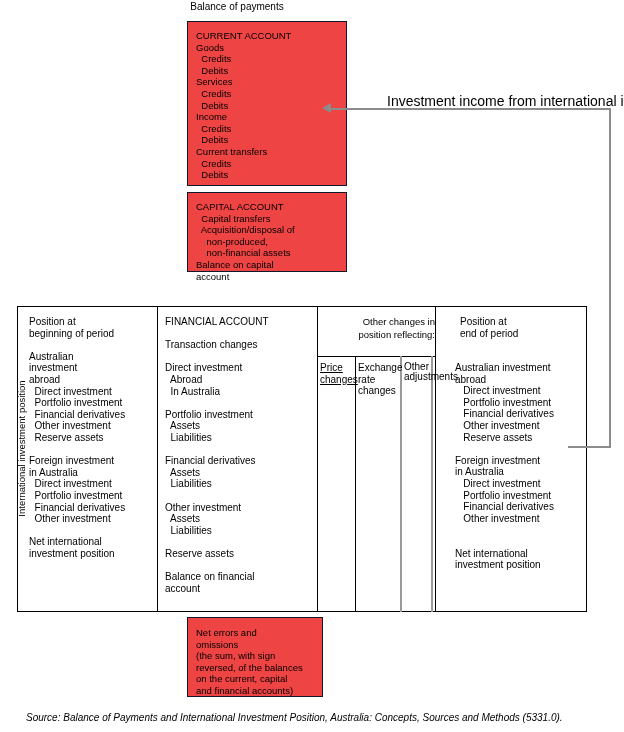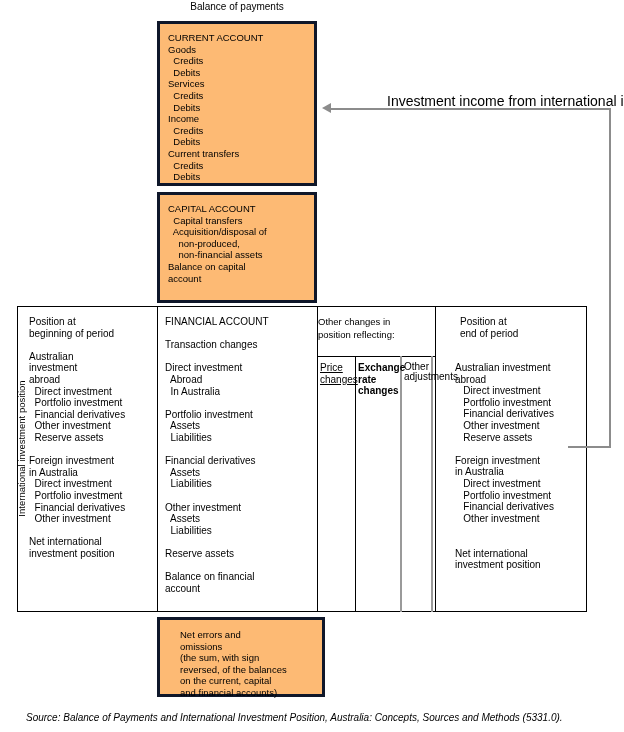--- a/index.html
+++ b/index.html
@@ -23,33 +23,34 @@
     top: 1px;
     width: 160px;
     text-align: center;
     font-size: 10px;
     line-height: 12px;
   }
 
   
   .box {
     box-sizing: border-box;
-    border: 3px solid #0f172a;
-    background: #fdba74;
+    border: 1px solid #0f172a;
+    background: #ef4444;
+    margin-left: 30px;
   }
   .box-text {
     font-size: 9.5px;
     line-height: 11.6px;
     white-space: pre;
   }
 
   
   #current-account-box { left: 157px; top: 21px; width: 160px; height: 165px; }
-  #capital-account-box { left: 157px; top: 192px; width: 160px; height: 111px; }
-  #net-errors-box      { left: 157px; top: 617px; width: 168px; height: 80px; padding-left: 12px; }
+  #capital-account-box { left: 157px; top: 192px; width: 160px; height: 80px; }
+  #net-errors-box      { left: 157px; top: 617px; width: 136px; height: 80px; }
 
   .box .pad { padding: 8px 0 0 8px; }
   #net-errors-box .pad { padding: 9px 0 0 8px; }
 
   
   #iip-table {
     left: 17px;
     top: 306px;
     width: 570px;
     height: 306px;
@@ -67,24 +68,24 @@
   #hline-other   { left: 317px; top: 356px; width: 119px; height: 1px; background:#000; }
 
   
   .cell {
     font-size: 10px;
     line-height: 11.6px;
     white-space: pre;
   }
   #pos-begin-text   { left: 29px;  top: 316px; }
   #financial-text   { left: 165px; top: 316px; }
-  #other-changes-hd { left: 318px; top: 316px; width: 117px; text-align: left; font-size: 9.5px; line-height: 12.5px; }
+  #other-changes-hd { left: 318px; top: 316px; width: 117px; text-align: right; font-size: 9.5px; line-height: 12.5px; }
   #pos-end-text     { left: 460px; top: 316px; }
   #price-col        { left: 320px; top: 362px; text-decoration: underline; }
-  #exchange-col     { left: 358px; top: 362px; font-weight: bold; }
+  #exchange-col     { left: 358px; top: 362px; }
   #other-adj-col    { left: 404px; top: 362px; font-size: 10px; line-height: 9.6px; }
   #pos-end-body     { left: 455px; top: 362px; }
 
   
   #iip-axis-label {
     left: -74px;
     top: 443px;
     width: 190px;
     text-align: center;
     font-size: 9.5px;

